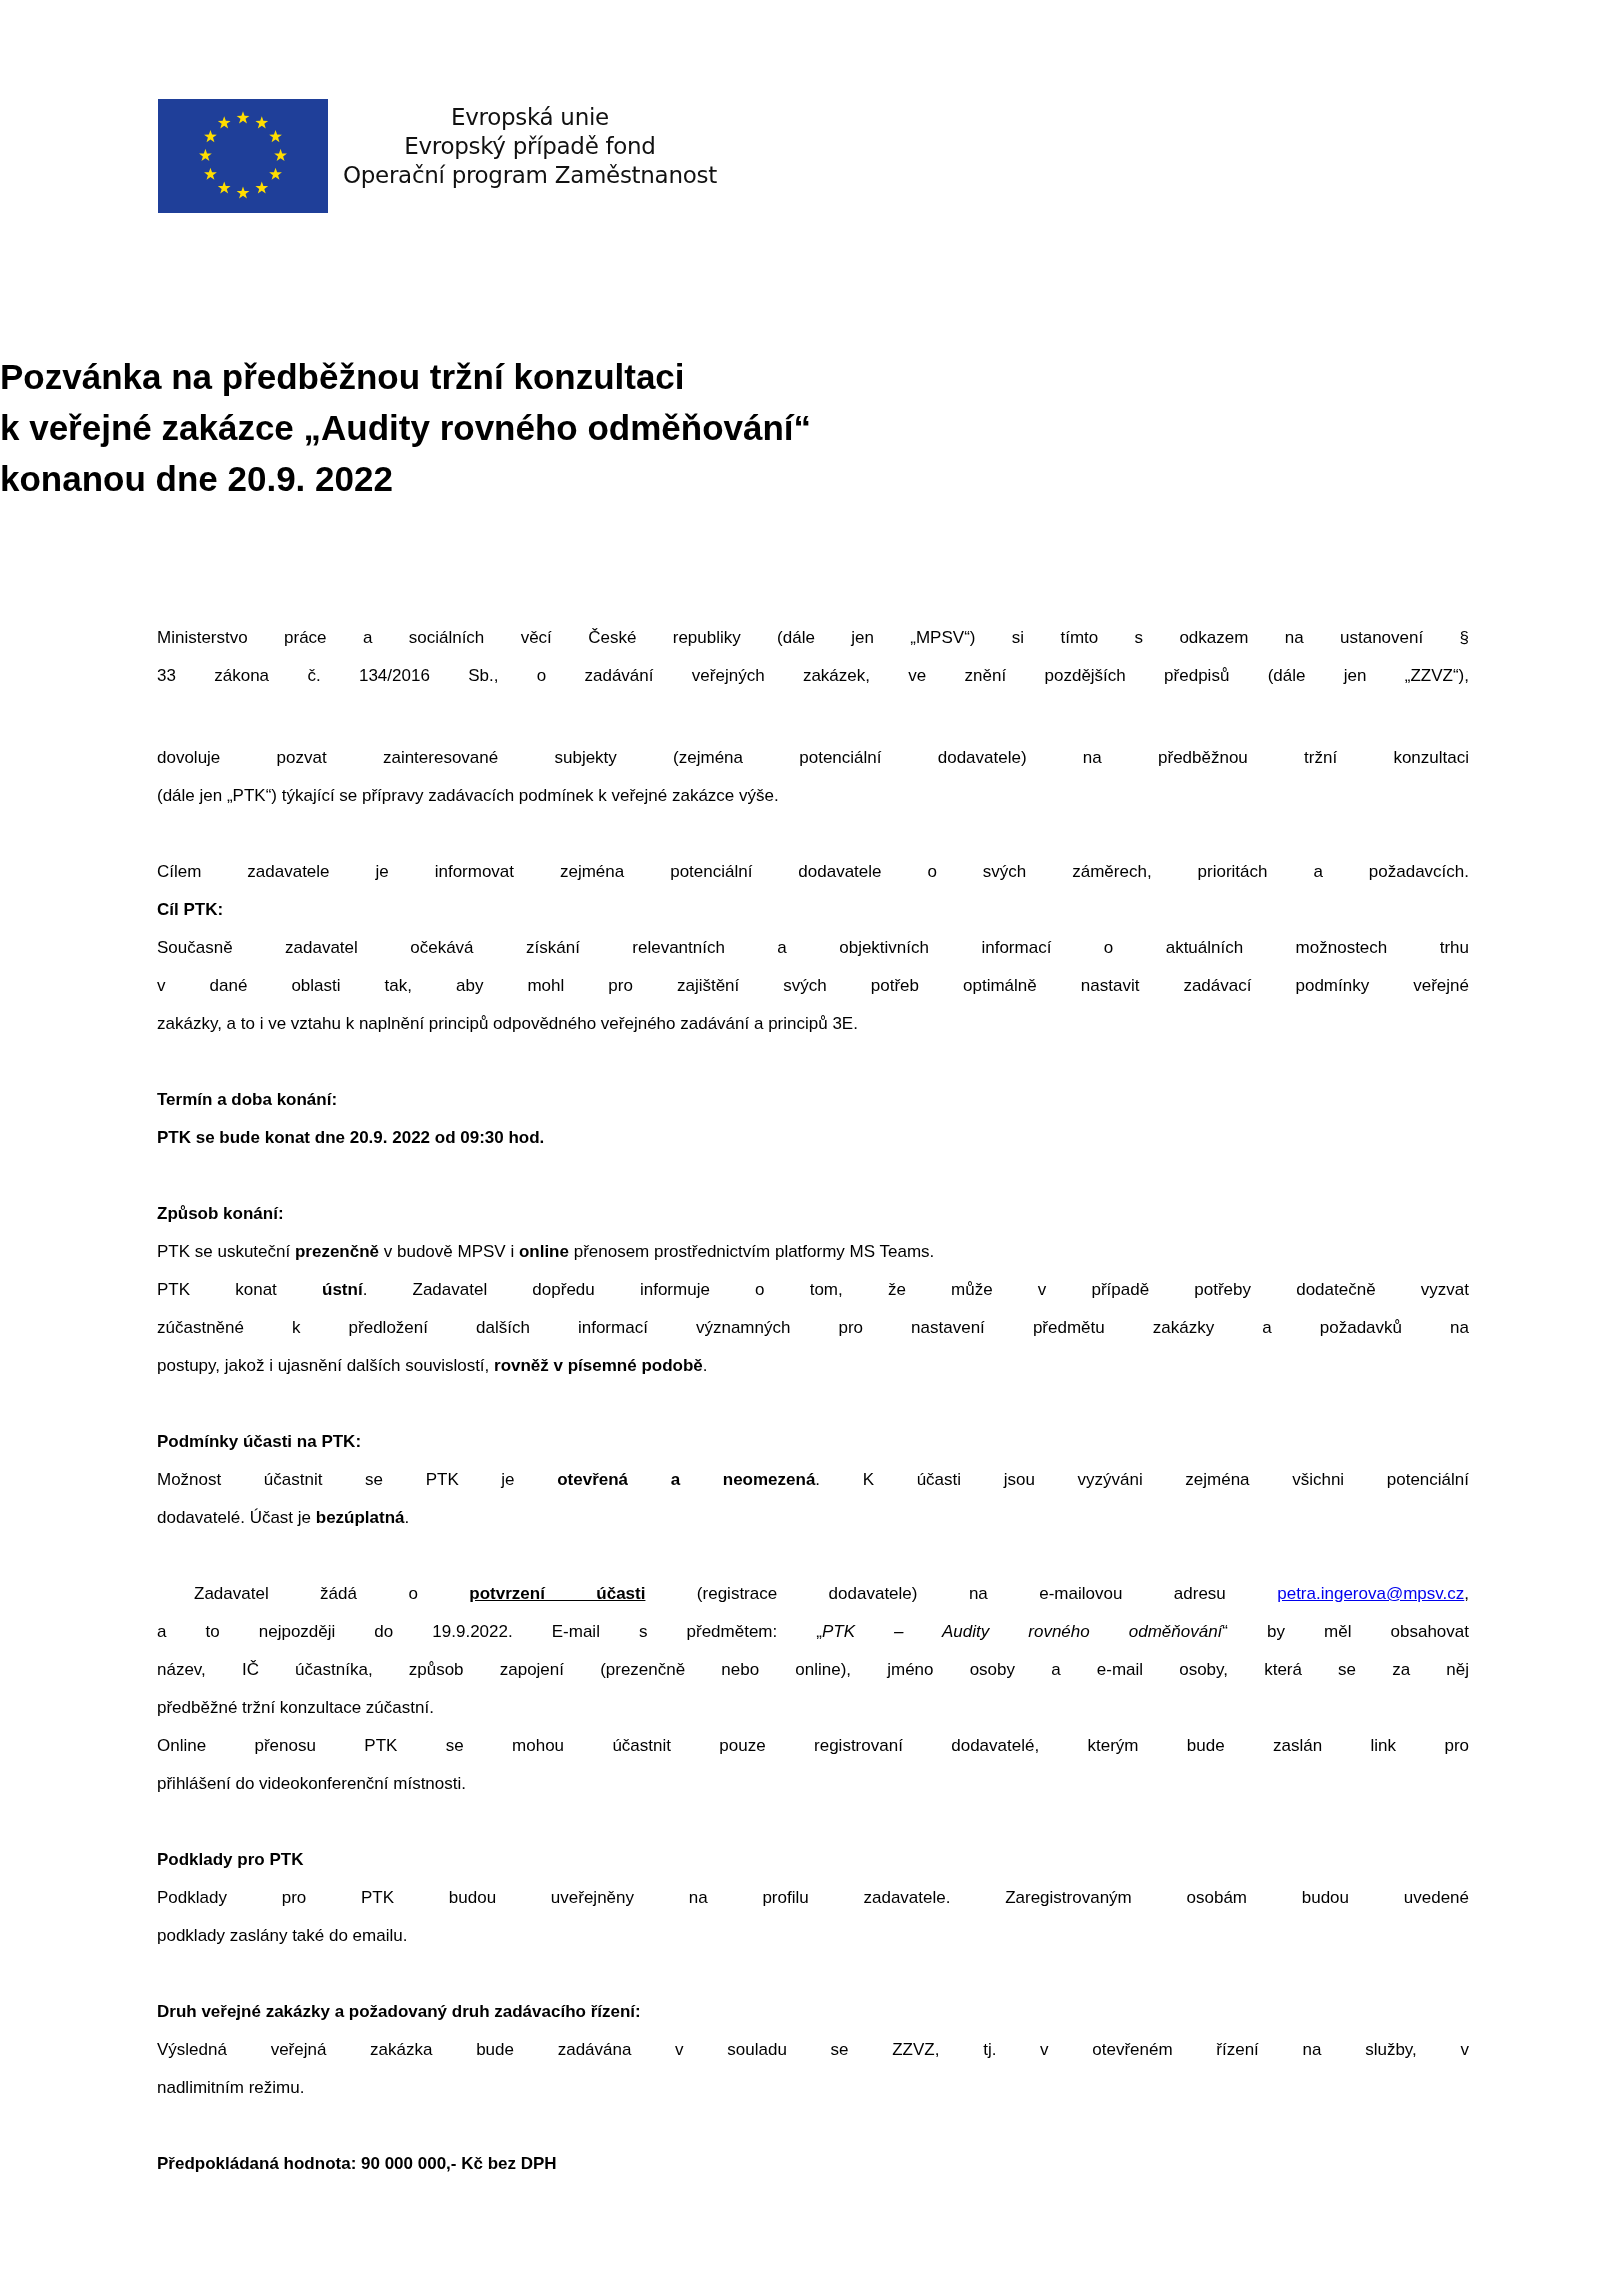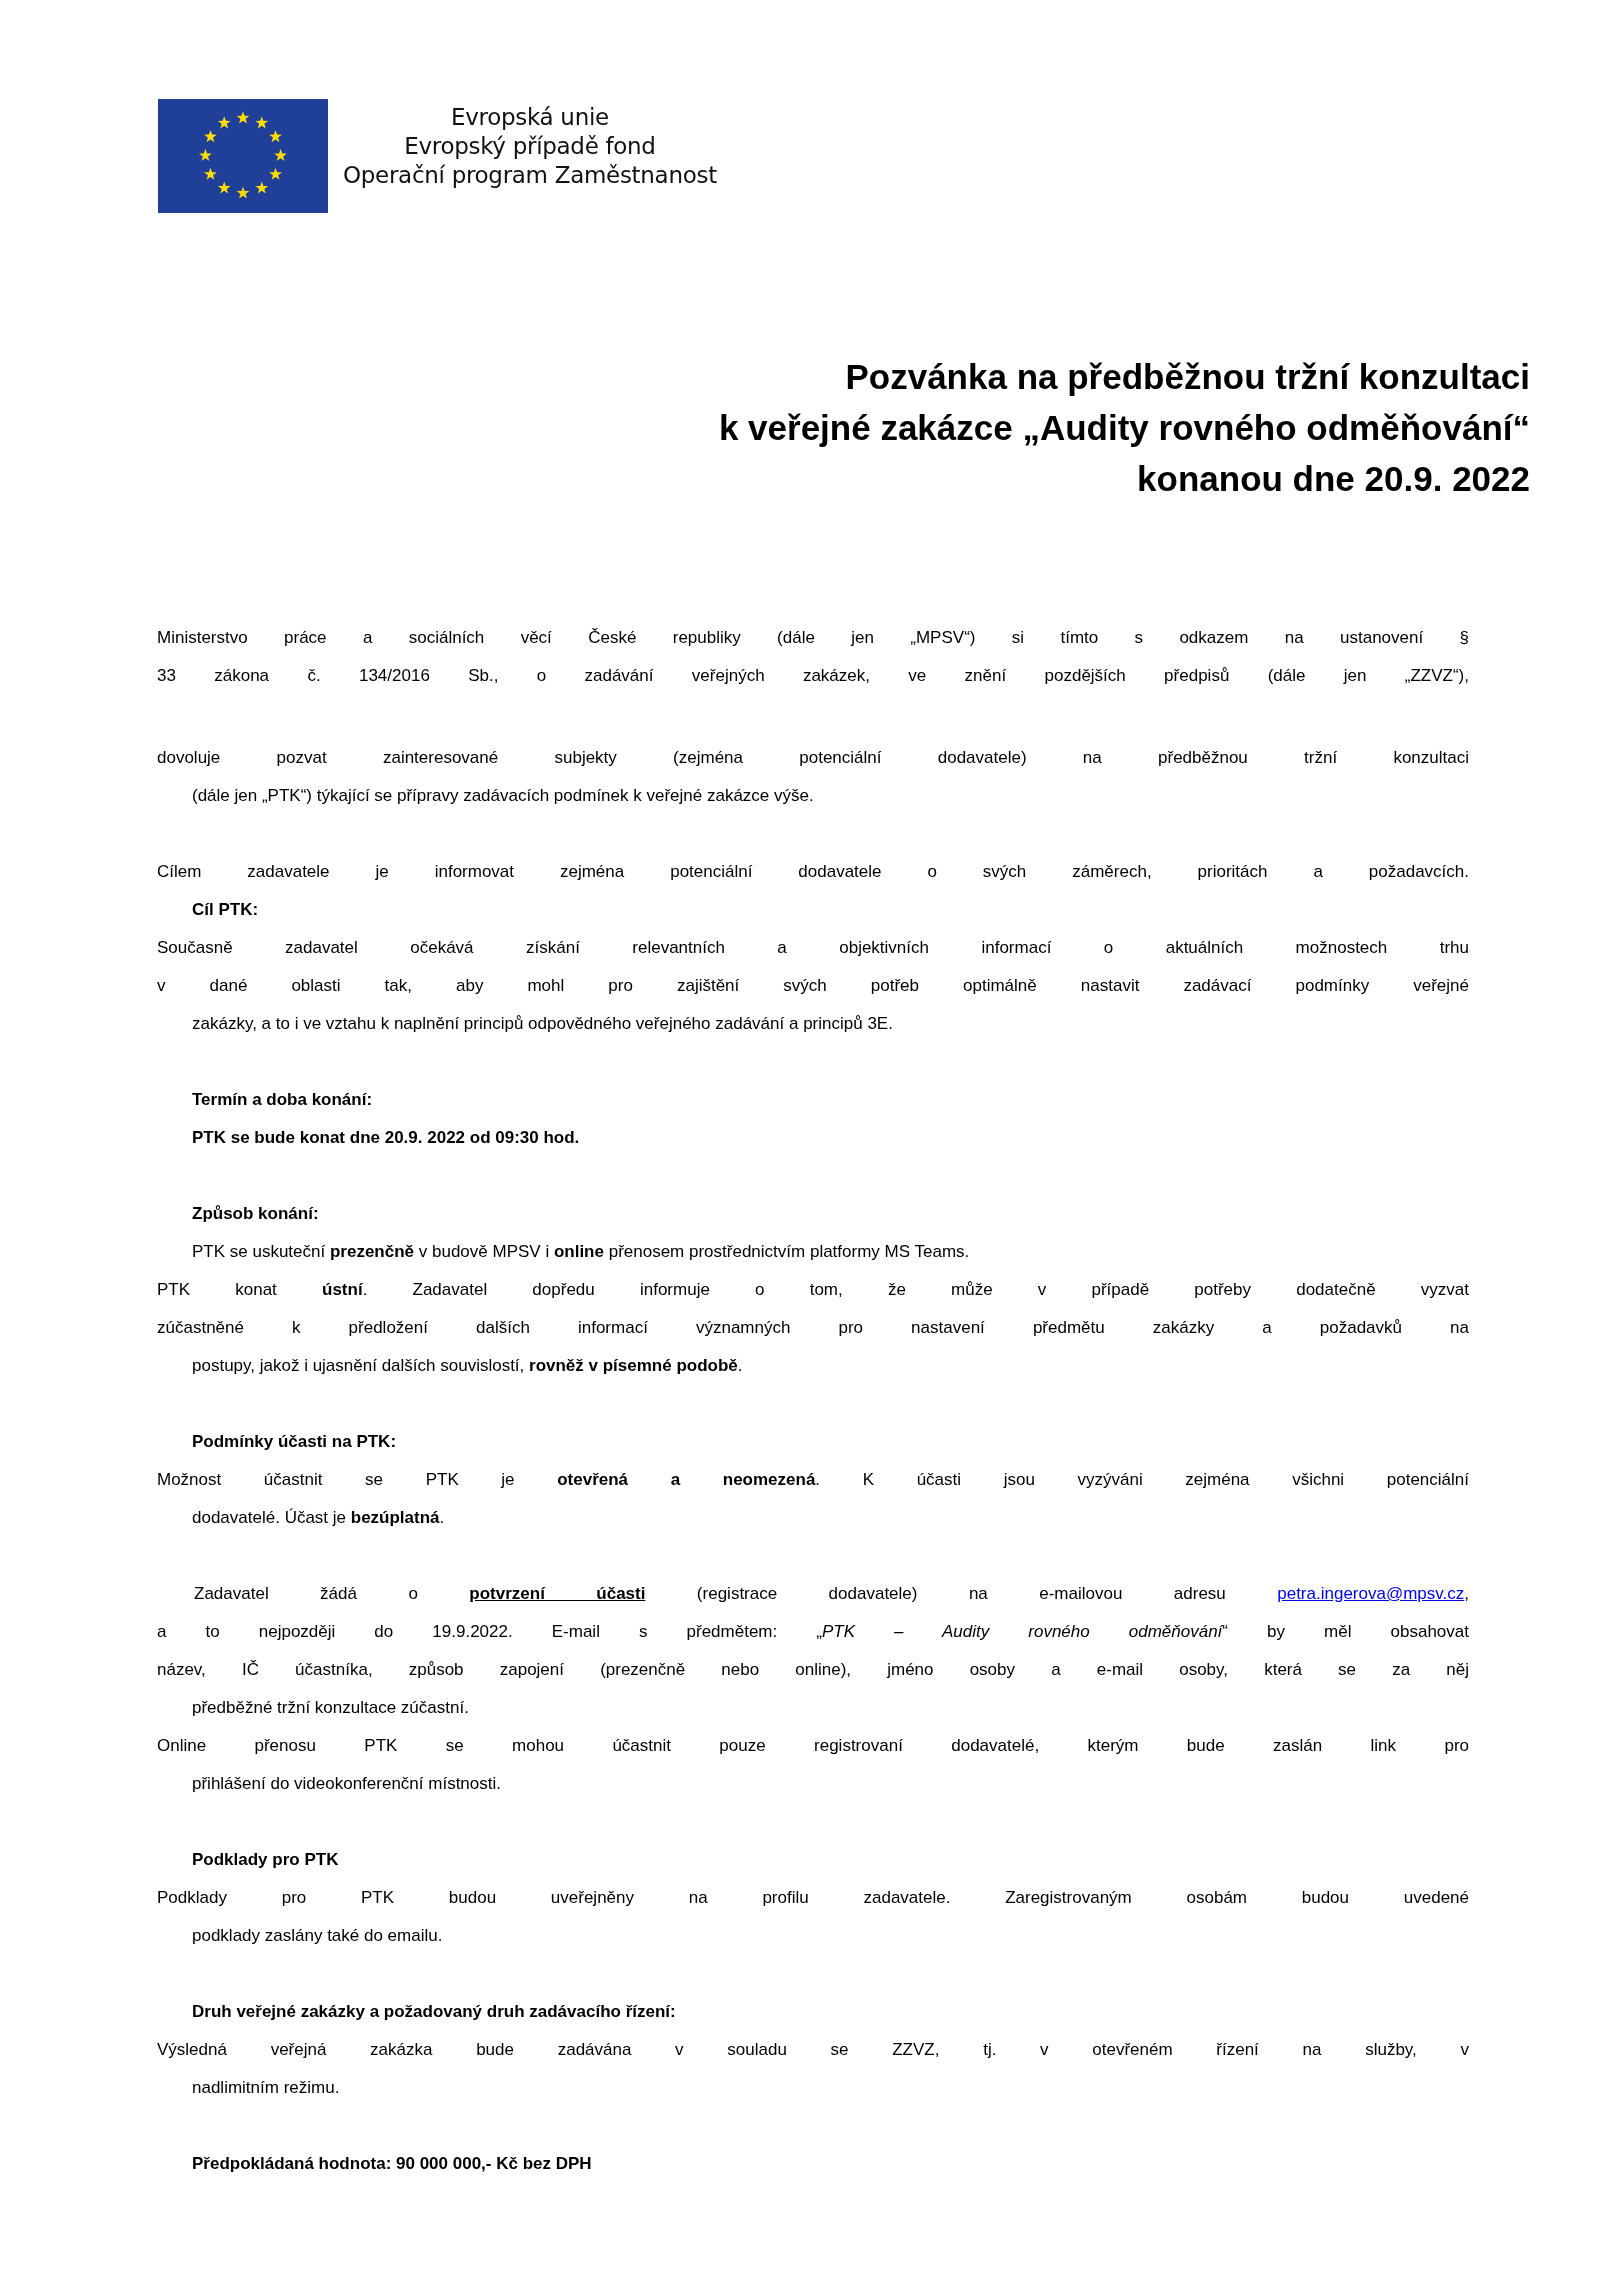--- a/index.html
+++ b/index.html
@@ -1,25 +1,25 @@
 <!DOCTYPE html>
 <html style="font-size:14.3px"><head>
 <meta charset="utf-8">
 <style>
   html, body { margin: 0; padding: 0; background: #ffffff; }
   body { width: 1622px; height: 2293px; position: relative; overflow: hidden; color: #000; font-family: "Liberation Sans", sans-serif; }
   .logo { position: absolute; left: 158px; top: 99px; width: 170px; height: 114px; background: #1f3f99; }
   .logo svg { display: block; width: 100%; height: 100%; }
   .logo-text { position: absolute; left: 343px; top: 103px; font-family: "DejaVu Sans", sans-serif; font-size: 23px; line-height: 29px; color: #111; letter-spacing: -0.3px; }
   .logo-text div { white-space: nowrap; text-align: center; }
-  .title { position: absolute; left: 0; width: 1530px; top: 351px; text-align: right; font-weight: bold; font-size: 35px; line-height: 51px; }
+  .title { position: absolute; left: 0; width: 1530px; top: 351px; text-align: left; font-weight: bold; font-size: 35px; line-height: 51px; }
   .title div { white-space: nowrap; }
   .body { position: absolute; left: 157px; top: 619px; width: 1312px; font-size: 17px; line-height: 38px; }
   .line { display: block; text-align: justify; text-align-last: justify; white-space: nowrap; height: 38px; overflow: visible; }
-  .line.last { text-align-last: left; margin-left: 35px; }
+  .line.last { text-align-last: left; }
   .line span { white-space: pre; }
   .blank { height: 38px; }
   .b { font-weight: bold; }
   .i { font-style: italic; }
   .u { text-decoration: underline; }
   .link { color: #0000ee; text-decoration: underline; }
 </style>
 </head>
 <body>
 

